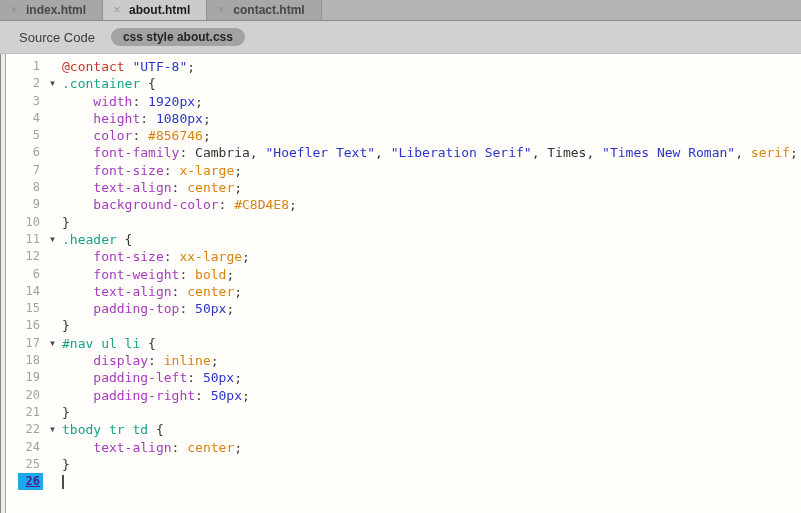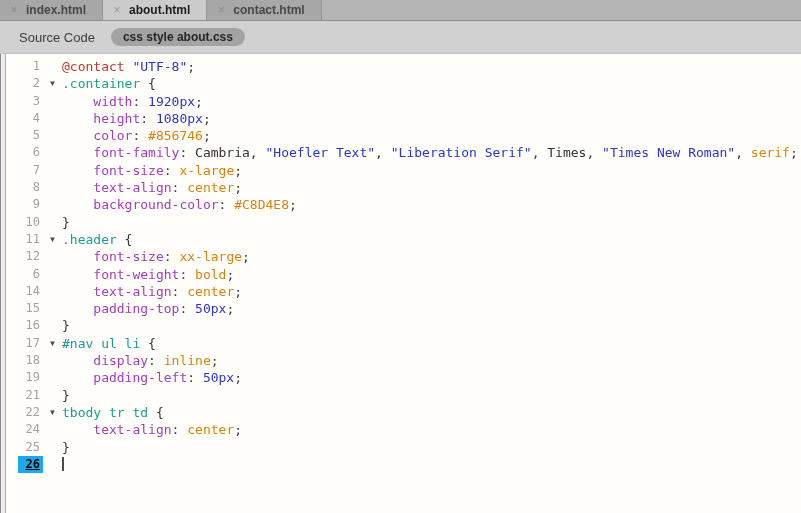--- a/index.html
+++ b/index.html
@@ -37,21 +37,21 @@
   .splitter {
     width:6px; background:#ededed; border-left:1px solid #8a8a8a;
     border-right:1px solid #ababab; flex:0 0 auto;
   }
   .code-pane { flex:1; padding-top:4px; overflow:hidden; }
   .row { display:flex; height:17.3px; line-height:17.3px; }
   .gnum {
     flex:0 0 25px; margin-left:12px; text-align:right; padding-right:3px;
     font-family:"DejaVu Sans Mono", monospace; font-size:12px; color:#a2a2a2;
   }
-  .row.active .gnum { background:var(--accent); color:#000000; font-weight:bold;text-decoration:underline; }
+  .row.active .gnum { background:var(--accent); color:#4c1d95; font-weight:bold;text-decoration:underline; }
   .fold {
     flex:0 0 19px; text-align:center; font-size:8px; color:#4a4a4a;
     line-height:17.3px; cursor:default;
   }
   .codetext {
     font-family:"DejaVu Sans Mono", monospace; font-size:13px; white-space:pre;
     color:var(--c-pl); flex:1;
   }
   .tk-at  { color:var(--c-at); }
   .tk-str { color:var(--c-str); }
@@ -182,20 +182,25 @@
         <span class="gnum">18</span>
         <span class="fold"></span>
         <span class="codetext"><span class="tk-pl">    </span><span class="tk-prop">display</span><span class="tk-pu">:</span><span class="tk-pl"> </span><span class="tk-val">inline</span><span class="tk-pu">;</span></span>
       </div>
       <div class="row">
         <span class="gnum">19</span>
         <span class="fold"></span>
         <span class="codetext"><span class="tk-pl">    </span><span class="tk-prop">padding-left</span><span class="tk-pu">:</span><span class="tk-pl"> </span><span class="tk-num">50px</span><span class="tk-pu">;</span></span>
       </div>
       <div class="row">
+        <span class="gnum">20</span>
+        <span class="fold"></span>
+        <span class="codetext"><span class="tk-pl">    </span><span class="tk-prop">padding-right</span><span class="tk-pu">:</span><span class="tk-pl"> </span><span class="tk-num">50px</span><span class="tk-pu">;</span></span>
+      </div>
+      <div class="row">
         <span class="gnum">21</span>
         <span class="fold"></span>
         <span class="codetext"><span class="tk-pl">}</span></span>
       </div>
       <div class="row">
         <span class="gnum">22</span>
         <span class="fold">▼</span>
         <span class="codetext"><span class="tk-sel">tbody tr td</span><span class="tk-pl"> {</span></span>
       </div>
       <div class="row">

